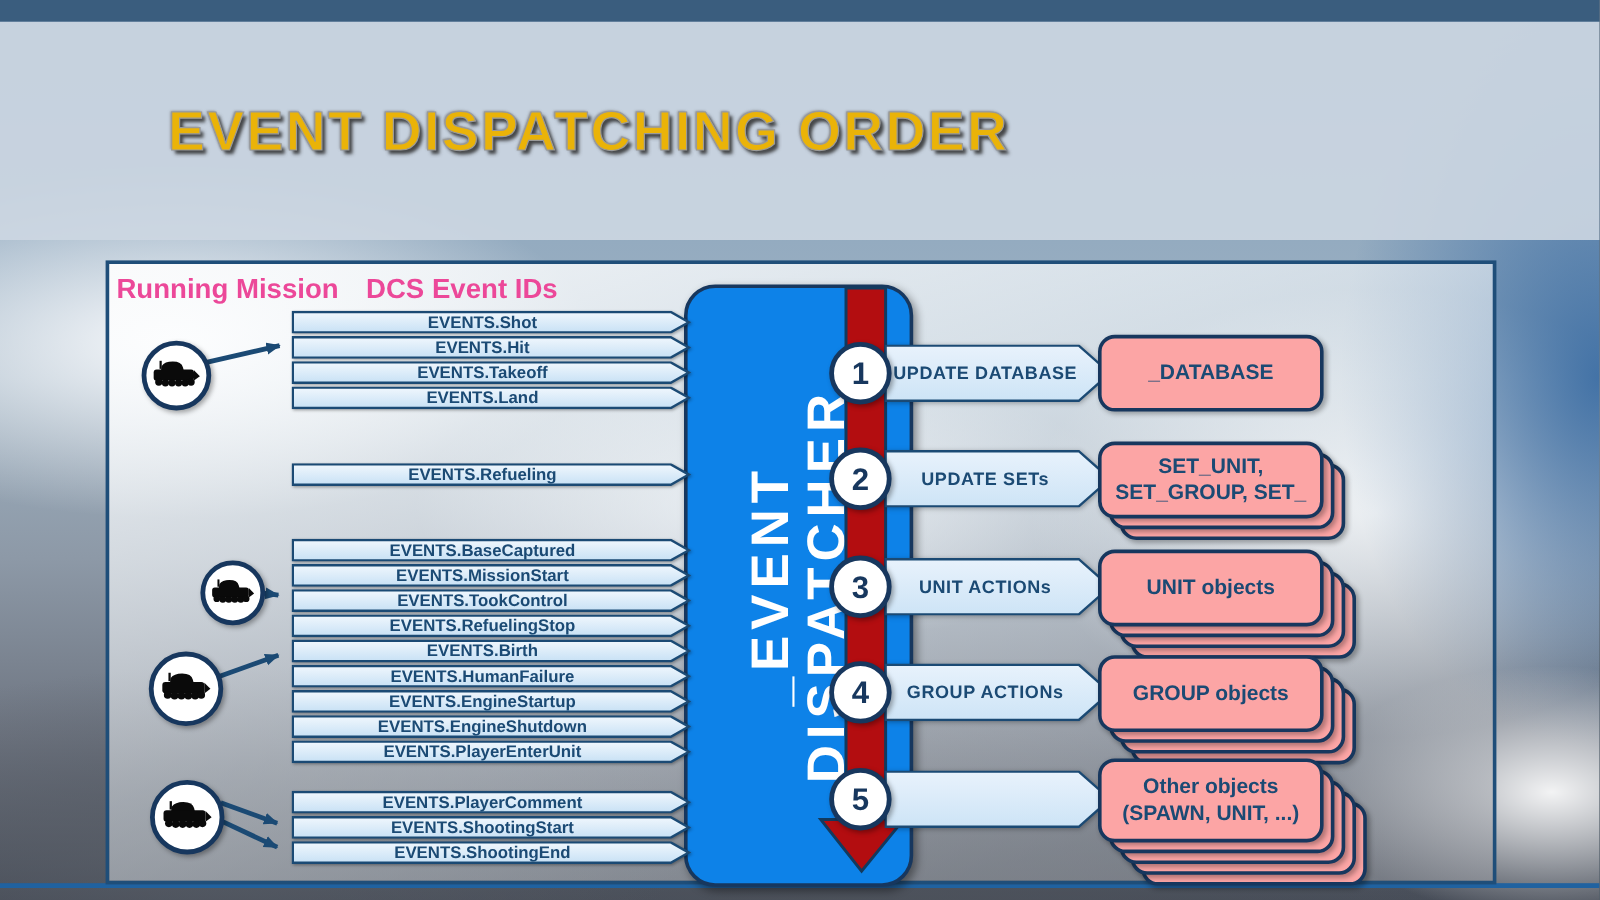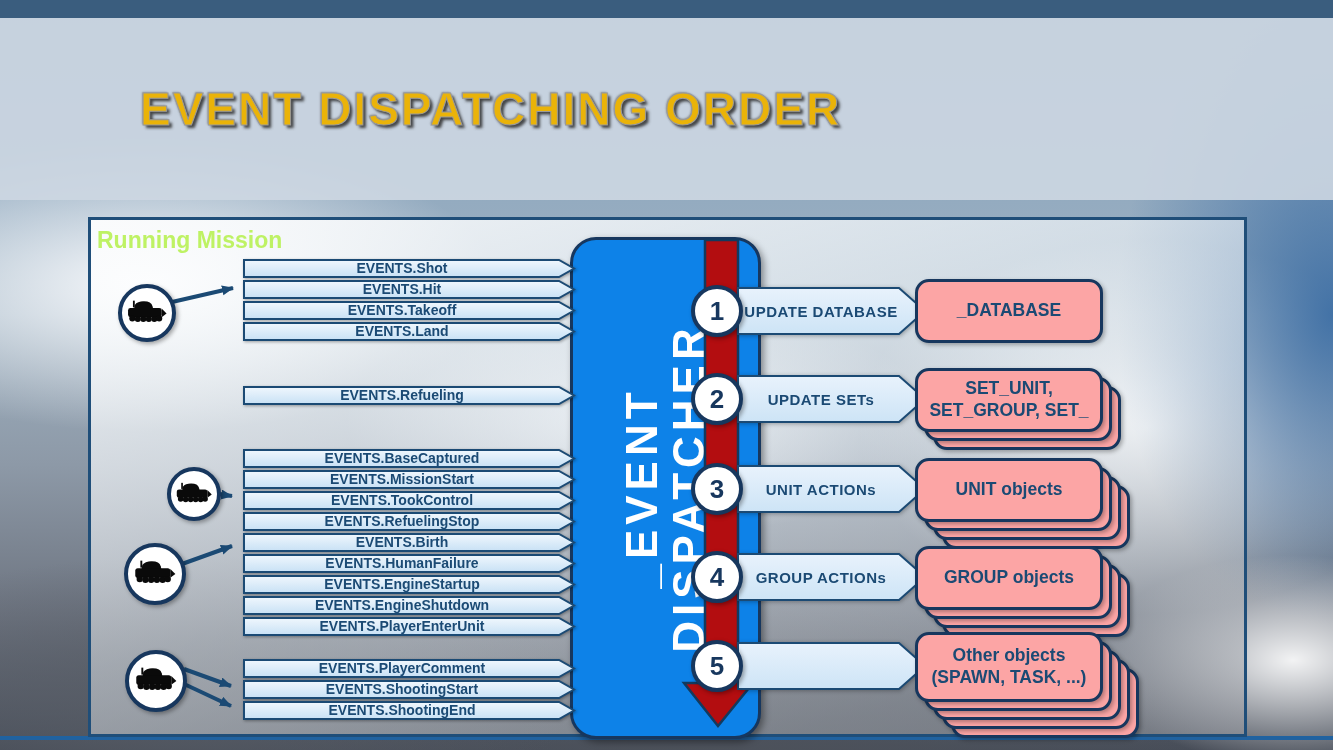--- a/index.html
+++ b/index.html
@@ -33,21 +33,21 @@
     white-space:nowrap;
   }
   
   .panel{
     position:absolute;left:88px;top:217px;width:1153px;height:514px;z-index:1;
     border:3px solid #1f4e79;
     background:linear-gradient(165deg, rgba(255,255,255,.9) 0%, rgba(248,251,253,.66) 30%,
       rgba(232,238,243,.5) 55%, rgba(172,177,184,.5) 85%, rgba(152,155,162,.55) 100%);
   }
   .col-header{
-    position:absolute;z-index:3;font-size:23px;font-weight:bold;color:#bef264;white-space:nowrap;
+    position:absolute;z-index:3;font-size:23px;font-weight:bold;color:#ec4899;white-space:nowrap;
   }
   
   .event-chip{position:absolute;width:333px;height:19px;z-index:3;}
   .chip-svg{position:absolute;left:0;top:0;filter:drop-shadow(1.5px 1.5px 1.5px rgba(0,0,0,.35));}
   .chip-label{
     position:absolute;left:0;top:0;width:318px;height:19px;line-height:19px;text-align:center;
     font-size:14px;font-weight:bold;color:#1b4a74;white-space:nowrap;
   }
   
   .dispatcher{
@@ -100,20 +100,21 @@
   <div class="sky"></div>
   <div class="title-band"></div>
   <div class="top-bar"></div>
   <div class="bottom-rule"></div>
 
   <div class="slide-title">EVENT DISPATCHING ORDER</div>
 
   <div class="panel"></div>
 
   <div class="col-header" style="left:97px;top:227px;">Running Mission</div>
+  <div class="col-header" style="left:305px;top:227px;">DCS Event IDs</div>
 
   <div class="dispatcher">
     <div class="disp-text">
       <div>_EVENT</div>
       <div>DISPATCHER</div>
     </div>
   </div>
 
   <div id="events-layer">
       <div class="event-chip" style="left: 243px; top: 259px;">
@@ -302,21 +303,21 @@
       <div class="step-circle" style="top: 640px;">
         <span>5</span>
       </div>
       <div class="step-handler" style="top: 632px;">
           <div class="stack-layer" style="left: 36px; top: 36px; height: 70px;"></div>
           <div class="stack-layer" style="left: 27px; top: 27px; height: 70px;"></div>
           <div class="stack-layer" style="left: 18px; top: 18px; height: 70px;"></div>
           <div class="stack-layer" style="left: 9px; top: 9px; height: 70px;"></div>
           <div class="stack-layer stack-main" style="left: 0px; top: 0px; height: 70px;">
             <div class="handler-line">Other objects</div>
-            <div class="handler-line">(SPAWN, TASK, ...)</div>
+            <div class="handler-line">(SPAWN, UNIT, ...)</div>
           </div>
         </div>
     </div>
     </div>
 
   <svg class="overlay" width="1333" height="750" viewBox="0 0 1333 750">
     <defs>
       <linearGradient id="gradEvent" x1="0" y1="0" x2="0" y2="1">
         <stop offset="0" stop-color="#f0f7fd"></stop>
           <stop offset="1" stop-color="#c8e1f5"></stop>

